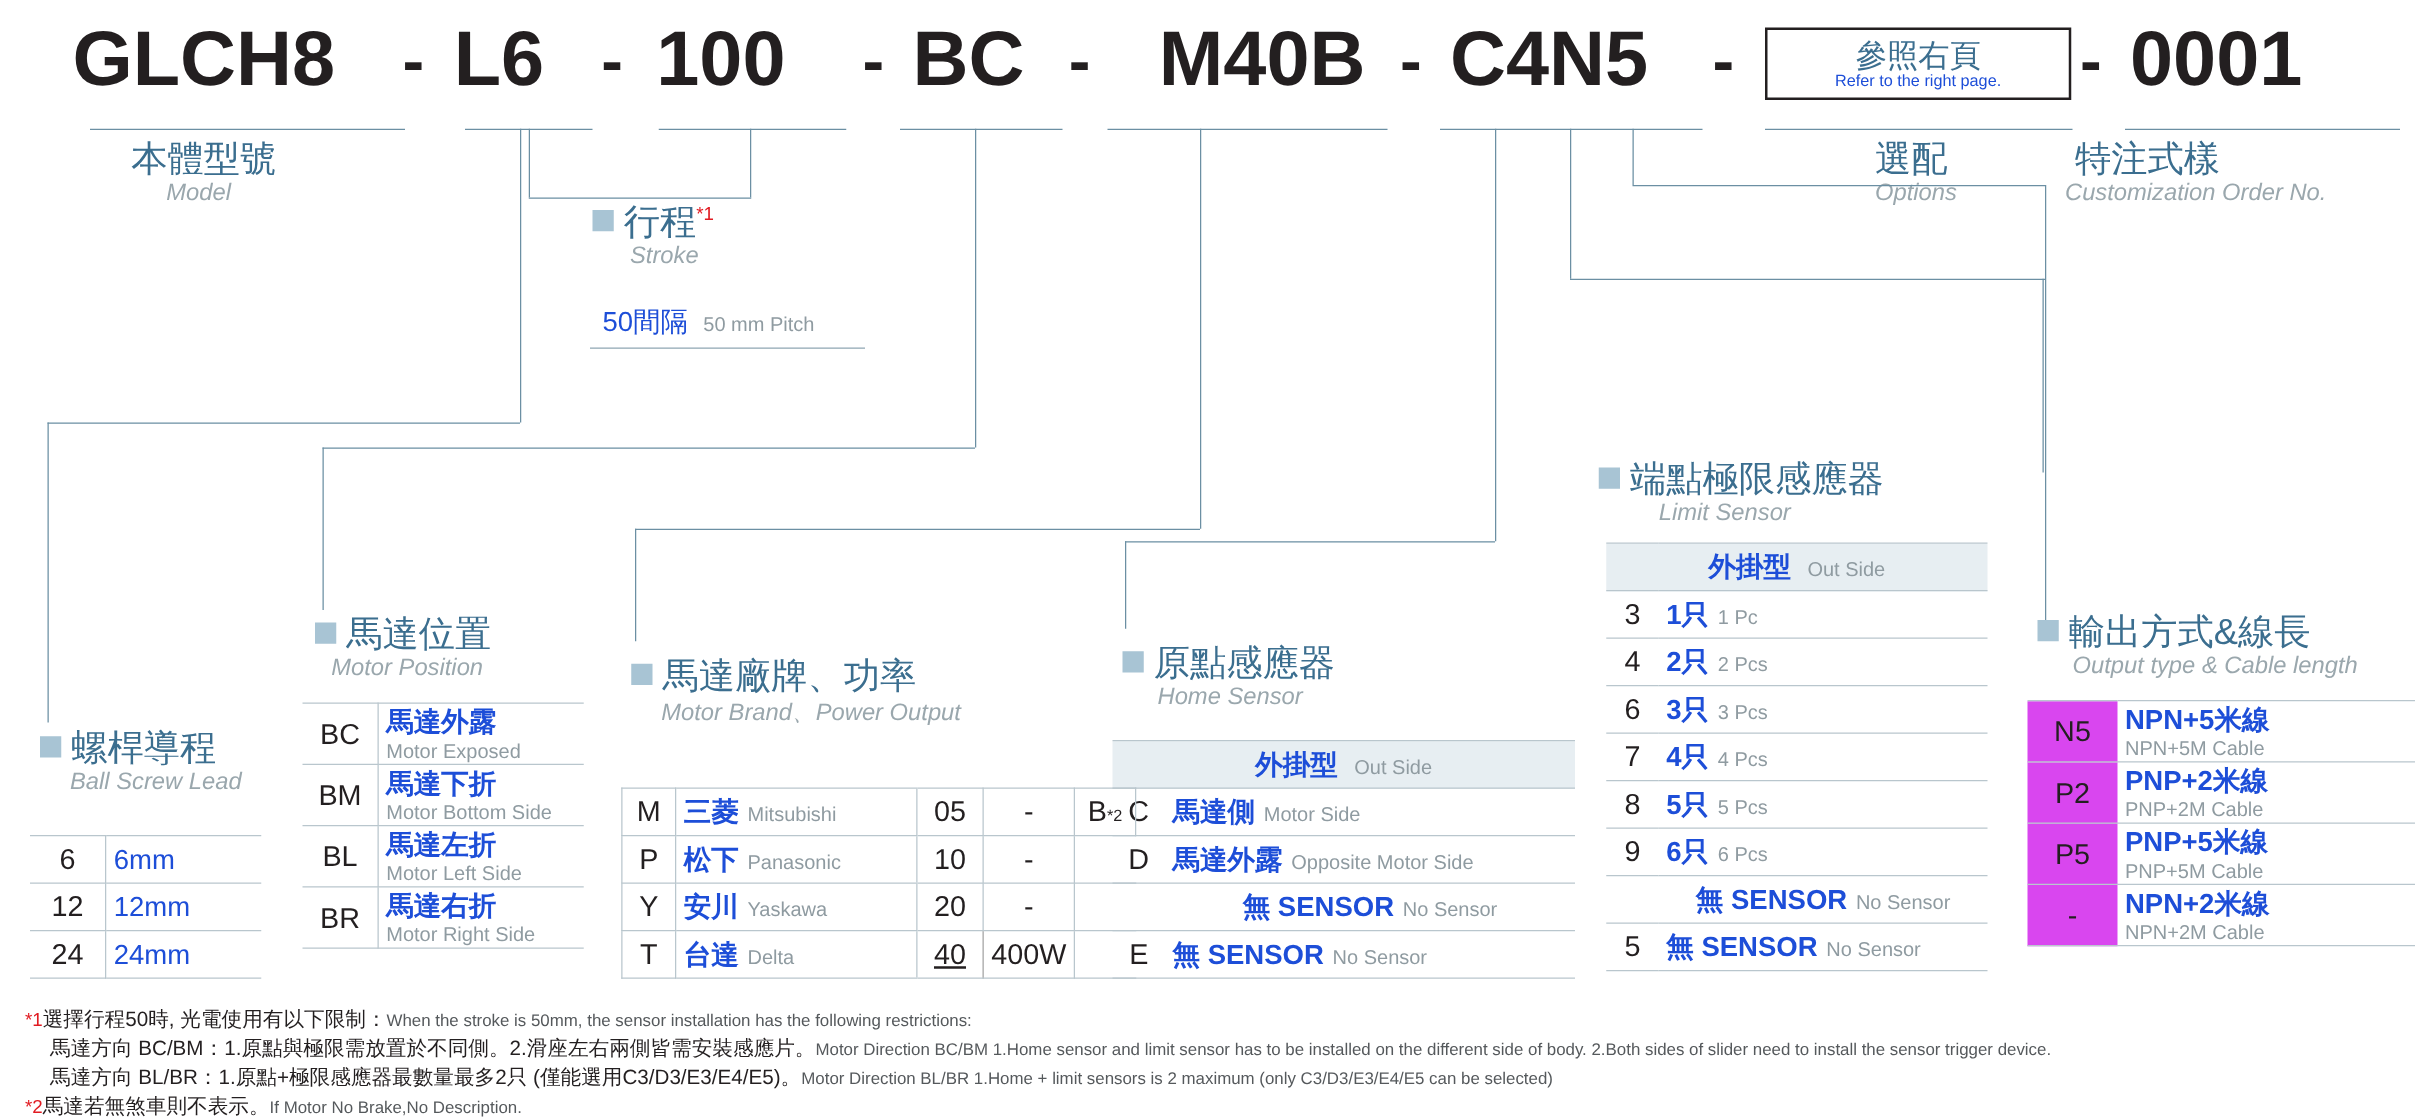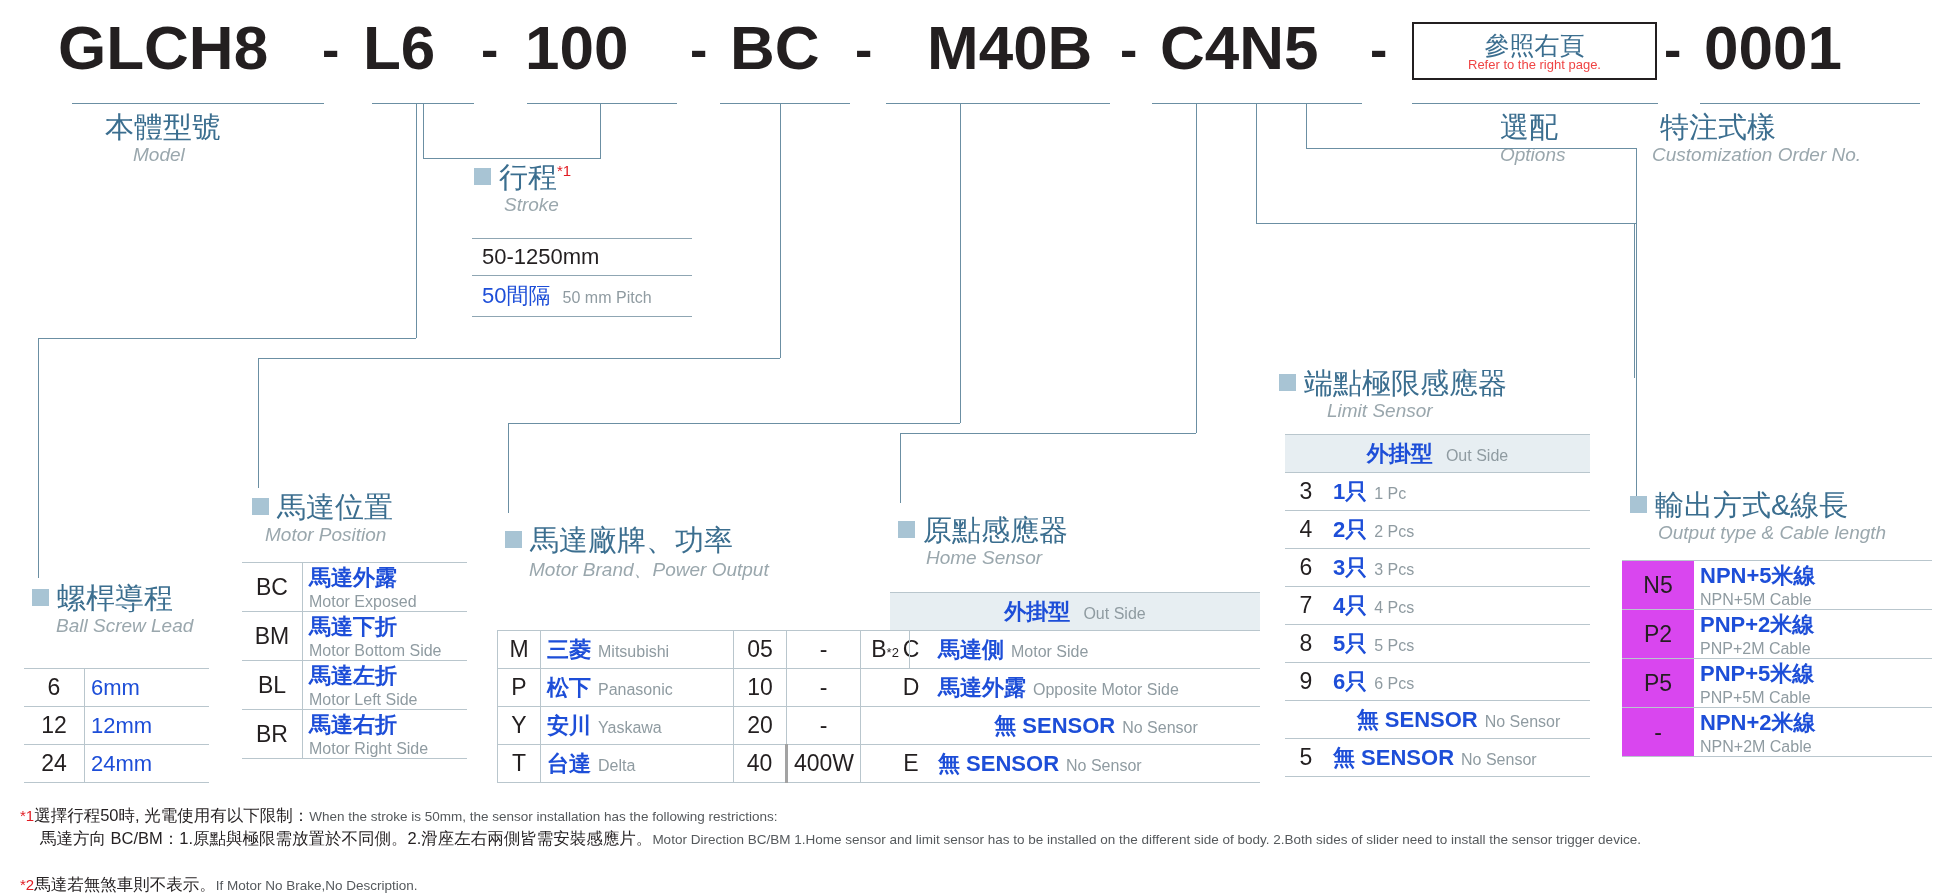--- a/index.html
+++ b/index.html
@@ -21,21 +21,21 @@
     color:#231f20;line-height:84px;white-space:nowrap;
   }
   .pn-dash{
     position:absolute;top:0;font-size:52px;font-weight:bold;color:#231f20;line-height:86px;
   }
   .pn-box{
     position:absolute;border:2px solid #231f20;background:#fff;
     text-align:center;box-sizing:border-box;
   }
   .pn-box .cn{font-size:25px;color:#3b6e8f;line-height:26px;padding-top:8px;font-weight:normal;}
-  .pn-box .en{font-size:13px;color:#ef4444;line-height:14px;}
+  .pn-box .en{font-size:13px;color:#1d4ed8;line-height:14px;}
 
   
   .ln{position:absolute;background:#6b8fa3;}
   .lnh{height:1.4px;}
   .lnv{width:1.4px;}
 
   
   .grp{position:absolute;}
   .grp .sq{
     position:absolute;left:0;top:6px;width:17px;height:17px;background:#a8c4d4;
@@ -138,21 +138,20 @@
   <div class="ln lnh" style="left:423px;top:158px;width:178px;"></div>
   <div class="ln lnv" style="left:600px;top:103px;height:55px;"></div>
 
   <div class="grp" style="left:474px;top:162px;">
     <div class="sq"></div>
     <div class="cn"><span>行程</span><span class="sup">*1</span></div>
     <div class="en">Stroke</div>
   </div>
 
   <div class="strokebox" style="left:472px;top:238px;width:220px;">
-    <div class="r1">50-1250mm</div>
     <div class="r2">
       <span class="cn2">50間隔</span>
       <span class="en2" style="margin-left:6px;">50 mm Pitch</span>
     </div>
   </div>
 
   <div class="ln lnv" style="left:1256px;top:103px;height:120px;"></div>
   <div class="ln lnh" style="left:1256px;top:223px;width:380px;"></div>
   <div class="ln lnv" style="left:1634px;top:223px;height:155px;"></div>
 
@@ -314,21 +313,21 @@
     <tr>
       <td class="code" style="border-left:1px solid #b9c6cd;border-right:1px solid #b9c6cd;">Y</td>
       <td><span class="cn2 bold">安川</span><span class="en2" style="margin-left:7px;">Yaskawa</span></td>
       <td class="code" style="border-left:1px solid #b9c6cd;border-right:1px solid #b9c6cd;">20</td>
       <td class="code" style="border-right:1px solid #b9c6cd;">-</td>
       <td class="nb"></td>
     </tr>
     <tr>
       <td class="code" style="border-left:1px solid #b9c6cd;border-right:1px solid #b9c6cd;">T</td>
       <td><span class="cn2 bold">台達</span><span class="en2" style="margin-left:7px;">Delta</span></td>
-      <td class="code" style="border-left:1px solid #b9c6cd;border-right:3px solid #a3a3a3;">40</td>
+      <td class="code" style="border-left:1px solid #b9c6cd;border-right:1px solid #a3a3a3;text-decoration:underline;">40</td>
       <td class="code" style="border-right:1px solid #b9c6cd;">400W</td>
       <td class="nb"></td>
     </tr>
   </tbody>
     </table>
 
   <div class="ln lnv" style="left:780px;top:103px;height:255px;"></div>
   <div class="ln lnh" style="left:258px;top:358px;width:522px;"></div>
   <div class="ln lnv" style="left:258px;top:358px;height:130px;"></div>
 
@@ -397,17 +396,20 @@
     </tr>
   </tbody>
     </table>
 
   <div class="fn" style="left:20px;top:805px;">
     <span class="red">*1</span><span class="m">選擇行程50時, 光電使用有以下限制：</span><span class="s">When the stroke is 50mm, the sensor installation has  the following restrictions:</span>
   </div>
   <div class="fn" style="left:40px;top:828px;">
     <span class="m">馬達方向 BC/BM：1.原點與極限需放置於不同側。2.滑座左右兩側皆需安裝感應片。</span><span class="s">Motor Direction BC/BM 1.Home sensor and limit sensor has to be installed on the different side of body.  2.Both sides of slider need to install the sensor trigger device.</span>
   </div>
+  <div class="fn" style="left:40px;top:851px;">
+    <span class="m">馬達方向 BL/BR：1.原點+極限感應器最數量最多2只 (僅能選用C3/D3/E3/E4/E5)。</span><span class="s">Motor Direction BL/BR 1.Home + limit sensors is 2 maximum (only C3/D3/E3/E4/E5 can be selected)</span>
+  </div>
   <div class="fn" style="left:20px;top:874px;">
     <span class="red">*2</span><span class="m">馬達若無煞車則不表示。</span><span class="s">If Motor No Brake,No Description.</span>
   </div>
 
 </div>
 
 </body></html>

